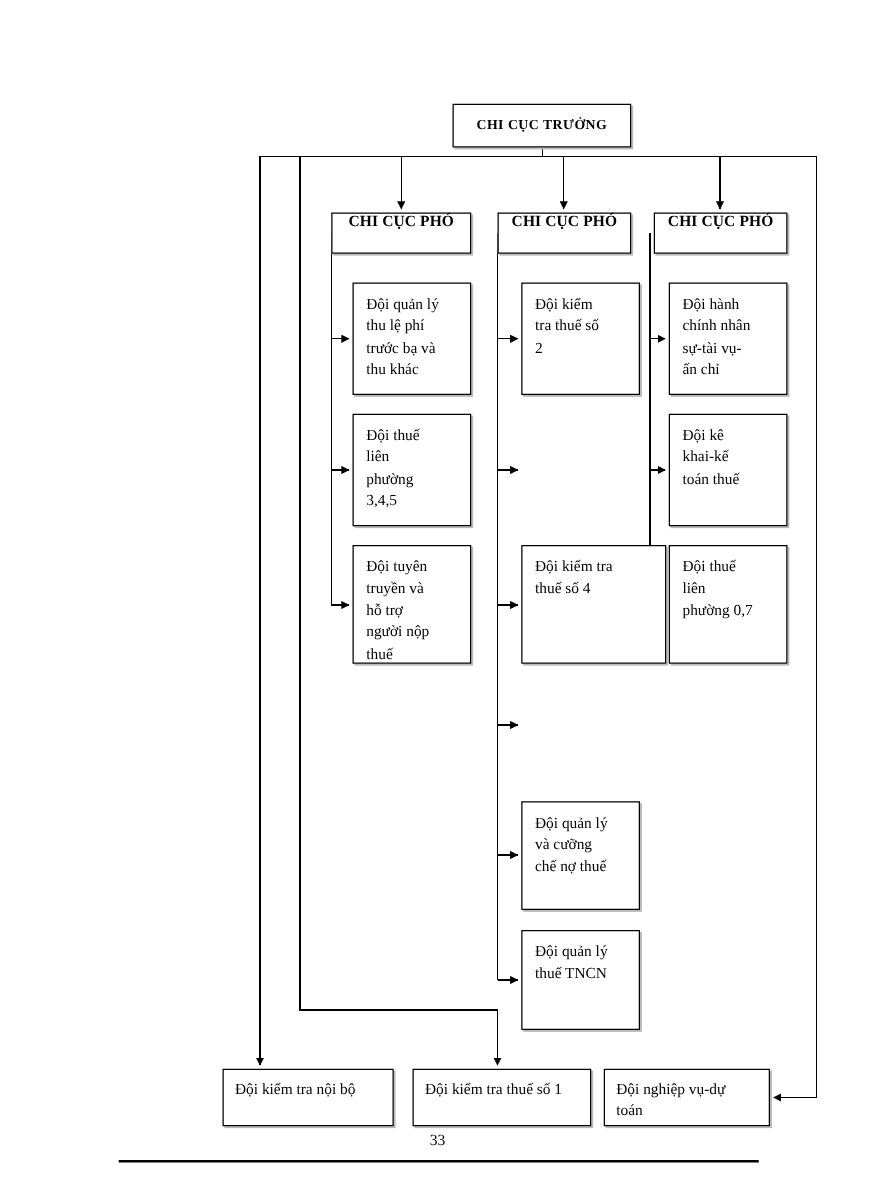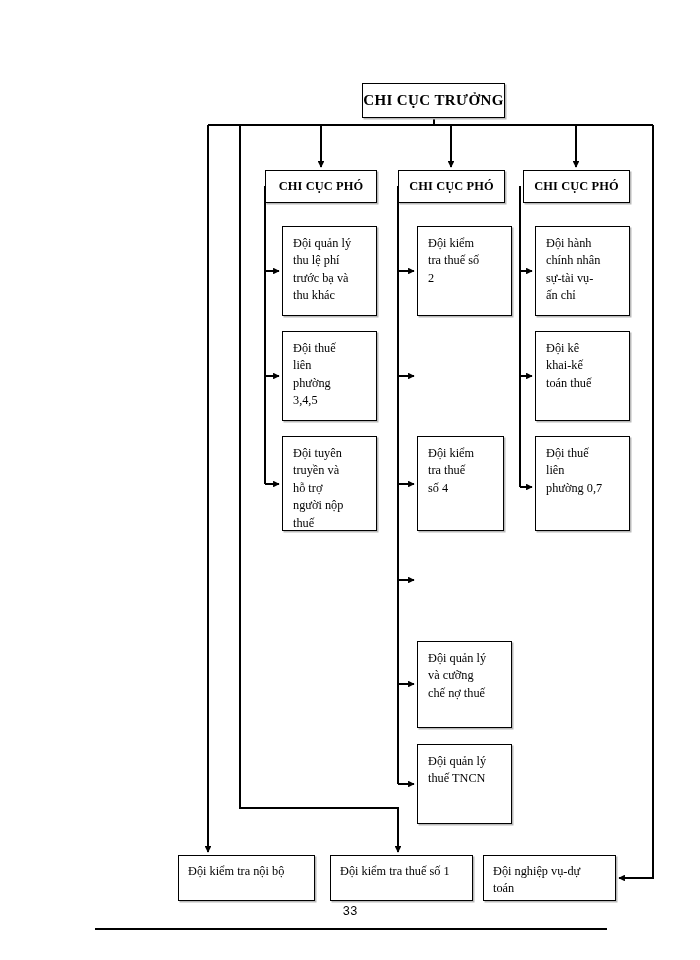--- a/index.html
+++ b/index.html
@@ -49,31 +49,31 @@
     left: 362px;
     top: 83px;
     width: 143px;
     height: 35px;
     display: flex;
     align-items: center;
     justify-content: center;
   }
   .node.root .node-text {
     font-weight: bold;
-    font-size: 15px;
+    font-size: 11px;
     letter-spacing: 0.4px;
     text-align: center;
     line-height: 1.1;
   }
 
   
   .node.deputy {
     height: 33px;
     display: flex;
-    align-items: center;
+    align-items: flex-start;
     justify-content: center;
   }
   .node.deputy .node-text {
     font-weight: bold;
     font-size: 12.4px;
     letter-spacing: 0.1px;
     text-align: center;
     line-height: 1.1;
   }
   .node.deputy.d1 { left: 265px; top: 170px; width: 112px; }
@@ -91,21 +91,21 @@
   }
 
   
   .node.u-c1a { left: 282px; top: 226px; width: 95px; height: 90px; }
   .node.u-c1b { left: 282px; top: 331px; width: 95px; height: 90px; }
   .node.u-c1c { left: 282px; top: 436px; width: 95px; height: 95px; }
 
   
   .node.u-c2a { left: 417px; top: 226px; width: 95px; height: 90px; }
   .node.u-c2b { left: 417px; top: 331px; width: 95px; height: 90px; }
-  .node.u-c2c { left: 417px; top: 436px; width: 87px; height: 95px; }
+  .node.u-c2c { left: 417px; top: 436px; width: 116px; height: 95px; }
   .node.u-c2d { left: 417px; top: 538px; width: 95px; height: 85px; }
   .node.u-c2e { left: 417px; top: 641px; width: 95px; height: 87px; }
   .node.u-c2f { left: 417px; top: 744px; width: 95px; height: 80px; }
 
   
   .node.u-c3a { left: 535px; top: 226px; width: 95px; height: 90px; }
   .node.u-c3b { left: 535px; top: 331px; width: 95px; height: 90px; }
   .node.u-c3c { left: 535px; top: 436px; width: 95px; height: 95px; }
 
   
@@ -127,21 +127,21 @@
     position: absolute;
     left: 0;
     top: 906px;
     width: 700px;
     text-align: center;
   }
   #page-number {
     display: block;
     font-size: 12.5px;
     line-height: 1;
-    font-family: Liberation Mono, monospace;
+    font-family: Liberation Serif, serif;
   }
   #footer-rule {
     position: absolute;
     left: 95px;
     top: 928px;
     width: 512px;
     height: 0;
     border-top: 2px solid #000000;
   }
 </style>

